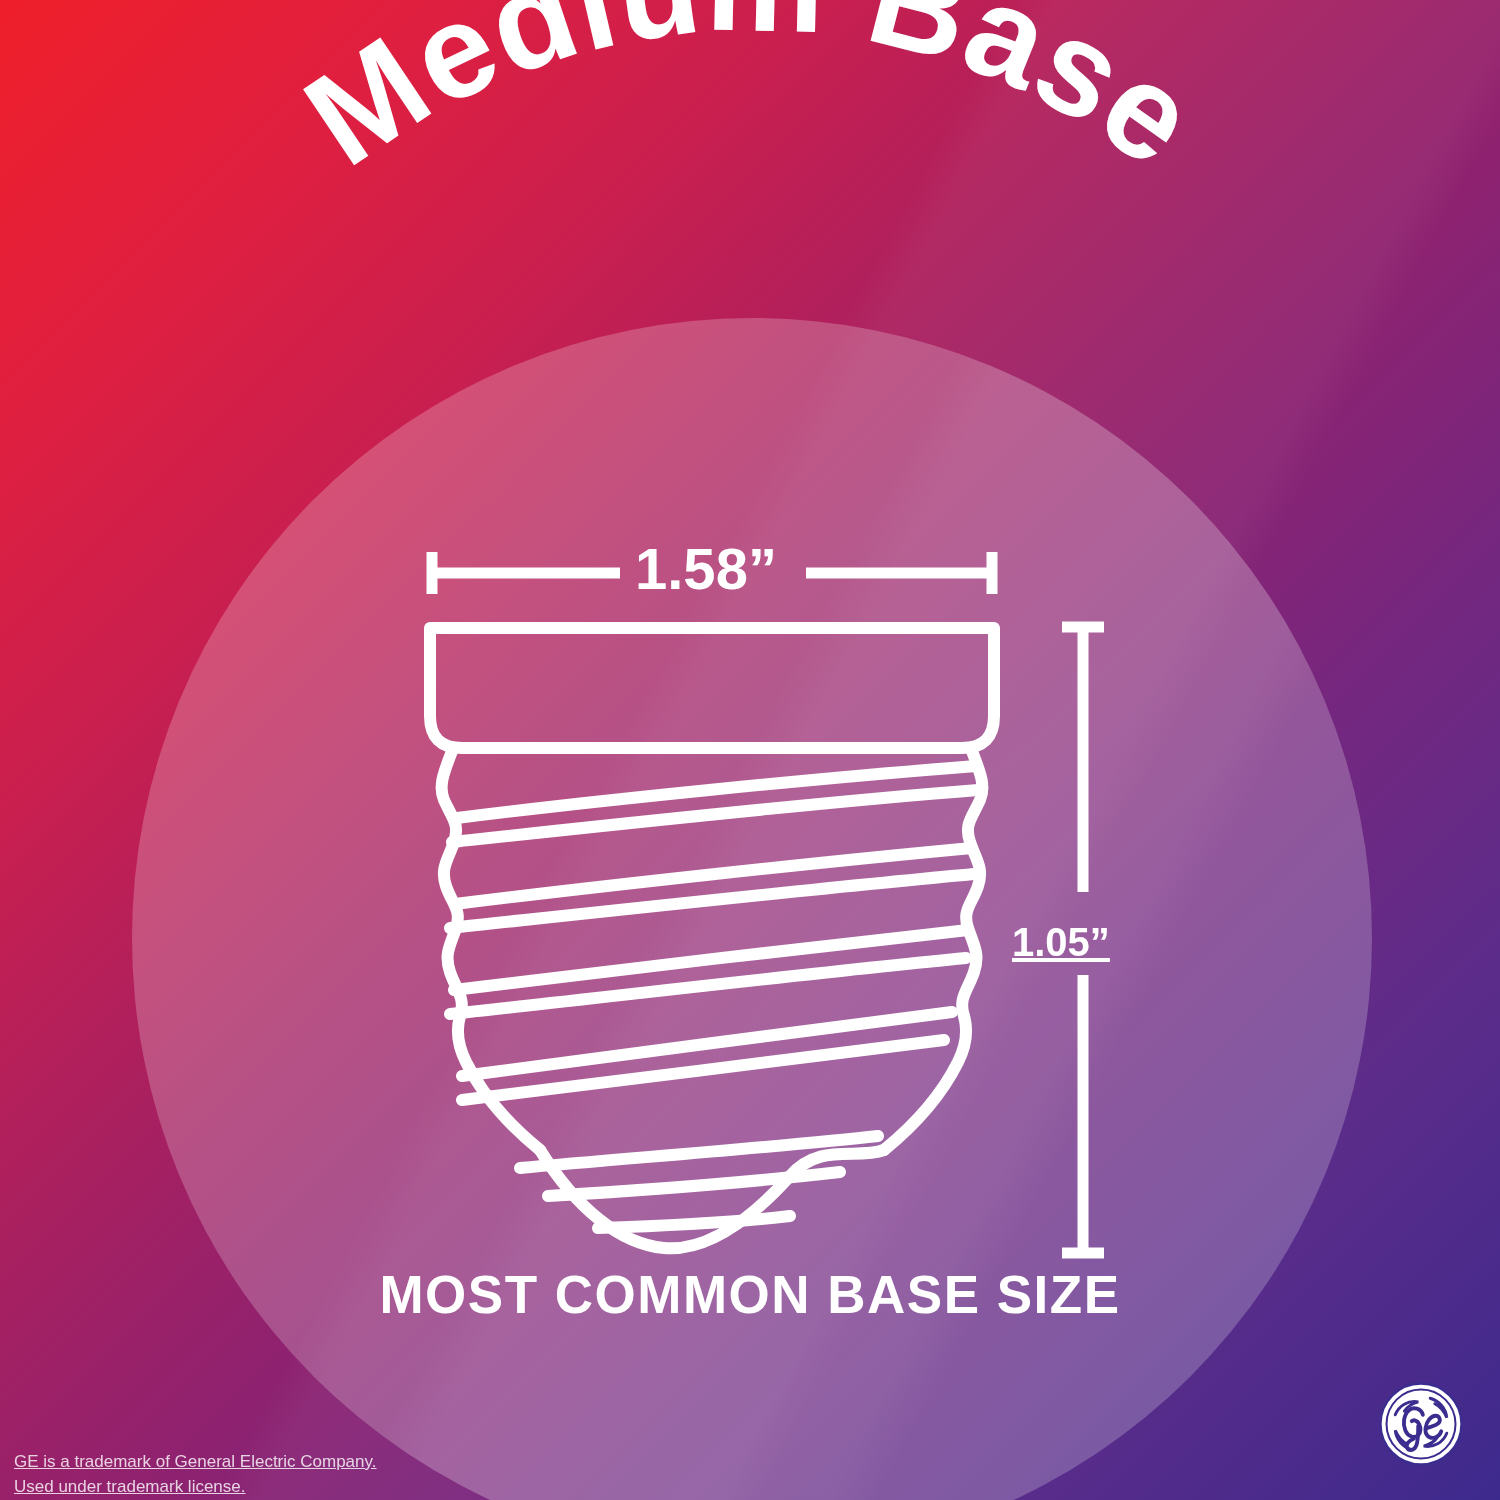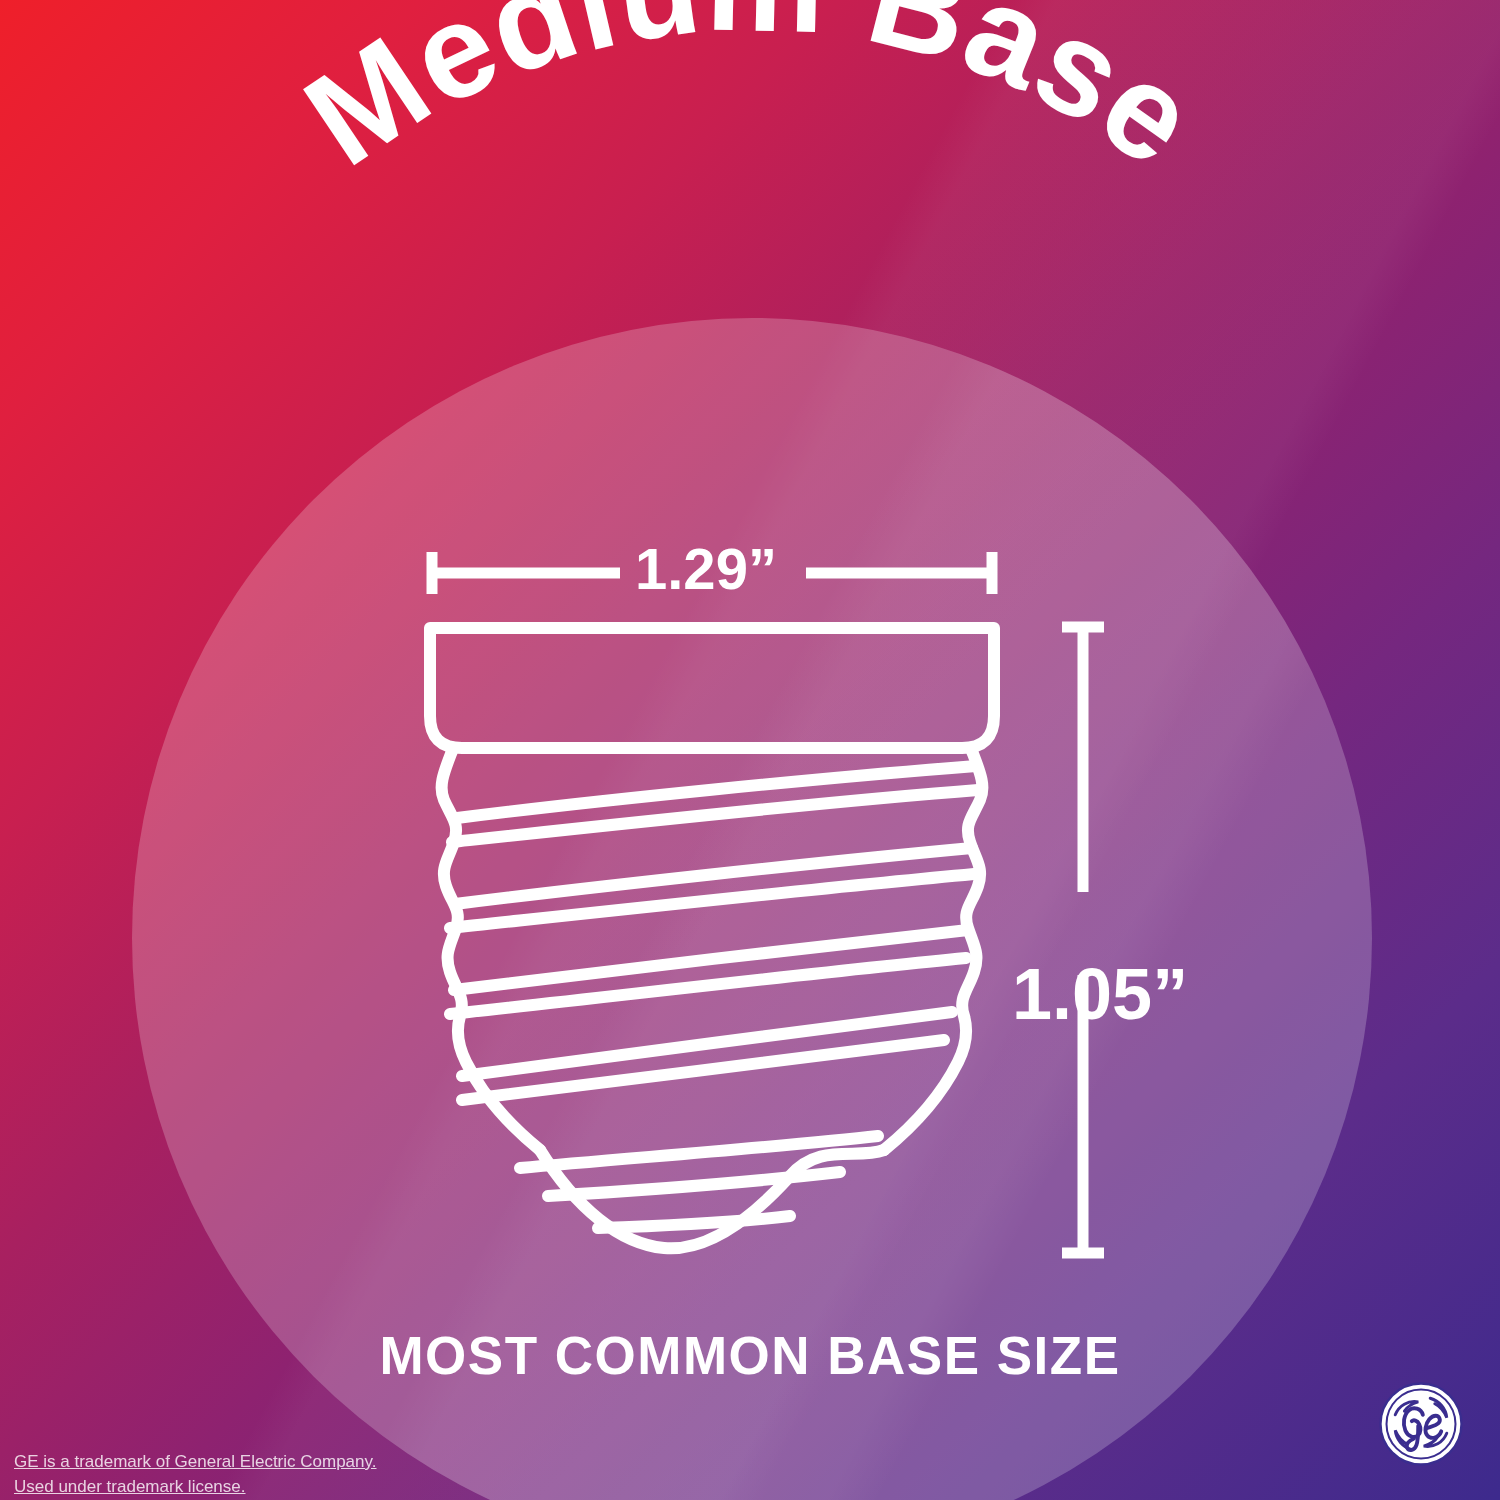--- a/index.html
+++ b/index.html
@@ -100,28 +100,29 @@
     white-space: nowrap;
   }
   #label-width {
     left: 635px;
     top: 535px;
     font-size: 58px;
     letter-spacing: 0px;
   }
   #label-height {
     left: 1012px;
-    top: 953px;
-    font-size: 72px;
+    top: 920px;
+    font-size: 40px;
     letter-spacing: 0px;
+    text-decoration: underline;
   }
   #caption {
     position: absolute;
     left: 0;
-    top: 1325px;
+    top: 1264px;
     width: 1500px;
     text-align: center;
     color: #ffffff;
     font-family: "Liberation Sans", sans-serif;
     font-size: 53px;
     font-weight: bold;
     letter-spacing: 1.5px;
   }
   #legal {
     position: absolute;
@@ -232,21 +233,21 @@
         <path d="M 462,1100 C 600,1084 810,1056 944,1040"></path>
 
         <path d="M 520,1168 C 630,1158 790,1146 878,1136"></path>
         <path d="M 548,1196 C 650,1190 770,1180 840,1172"></path>
 
         <path d="M 598,1228 C 660,1226 740,1222 790,1216"></path>
       </g>
     </g>
   </svg>
 
-  <div class="dim-label" id="label-width">1.29”</div>
+  <div class="dim-label" id="label-width">1.58”</div>
 
   <div class="dim-label" id="label-height">1.05”</div>
 
   <div id="caption">MOST COMMON BASE SIZE</div>
 
   <div id="legal">
     <div>GE is a trademark of General Electric Company.</div>
     <div>Used under trademark license.</div>
   </div>
 

